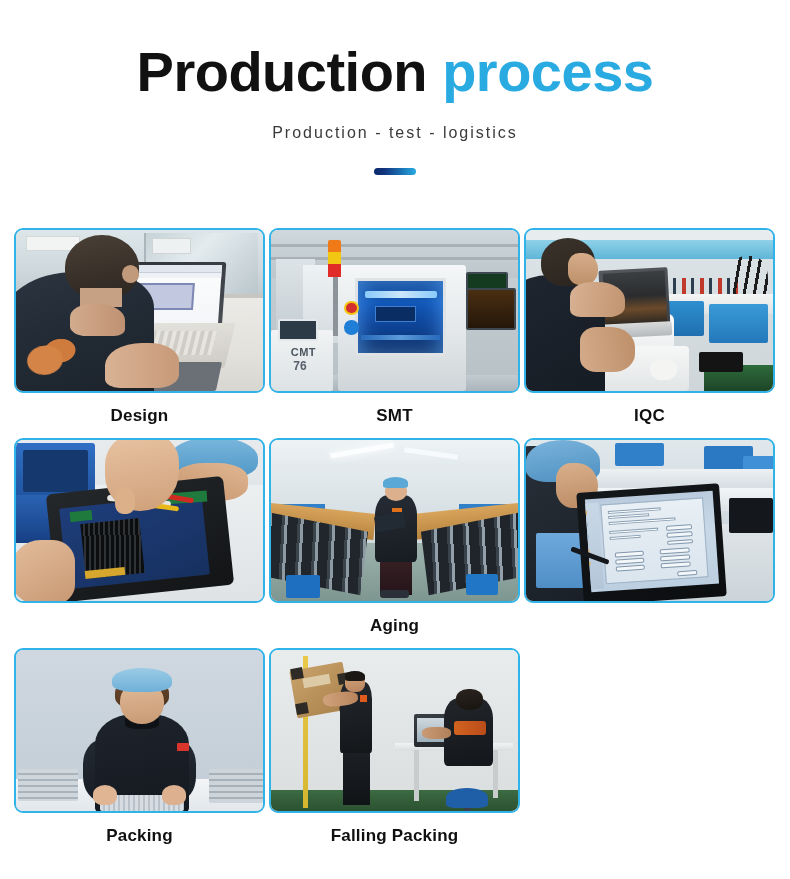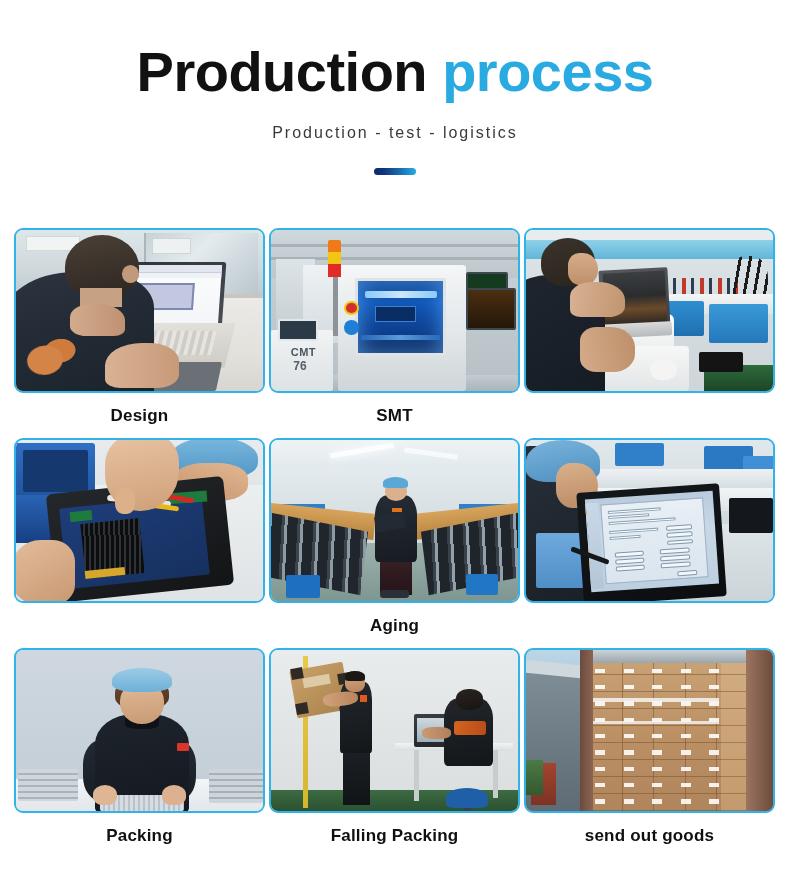--- a/index.html
+++ b/index.html
@@ -628,20 +628,21 @@
             <div class="lt-screen"></div>
             <div class="lt-base"></div>
           <div class="mouse"></div>
           <div class="person"></div>
             <div class="head"></div>
             <div class="face"></div>
           <div class="arm-up"></div>
             <div class="arm-low"></div>
         </div>
       </div>
+      <div class="caption">IQC</div>
     </div>
 
     <div class="cell">
       <div class="card">
         <div class="photo sc-asm">
           <div class="table"></div>
           <div class="bin-blue"></div>
             <div class="bin-inner"></div>
             <div class="bin2"></div>
           <div class="cap-blue"></div>
@@ -785,35 +786,15 @@
             <div class="stool"></div>
           <div class="man2-body"></div>
             <div class="man2-logo"></div>
           <div class="man2-arm"></div>
             <div class="man2-head"></div>
         </div>
       </div>
       <div class="caption">Falling Packing</div>
     </div>
 
-    <div class="cell">
-      <div class="card">
-        <div class="photo sc-ship">
-          <div class="sky"></div>
-          <div class="warehouse"></div>
-            <div class="wh-roof"></div>
-          <div class="wh-red"></div>
-            <div class="wh-green"></div>
-          <div class="cont-top"></div>
-          <div class="boxes"></div>
-          <div class="boxes-right"></div>
-          <div class="labels"></div>
-          <div class="strap1"></div>
-            <div class="strap2"></div>
-          <div class="cont-left"></div>
-            <div class="cont-right"></div>
-        </div>
-      </div>
-      <div class="caption">send out goods</div>
-    </div>
 
   </div>
 </div>
 
 </body></html>

